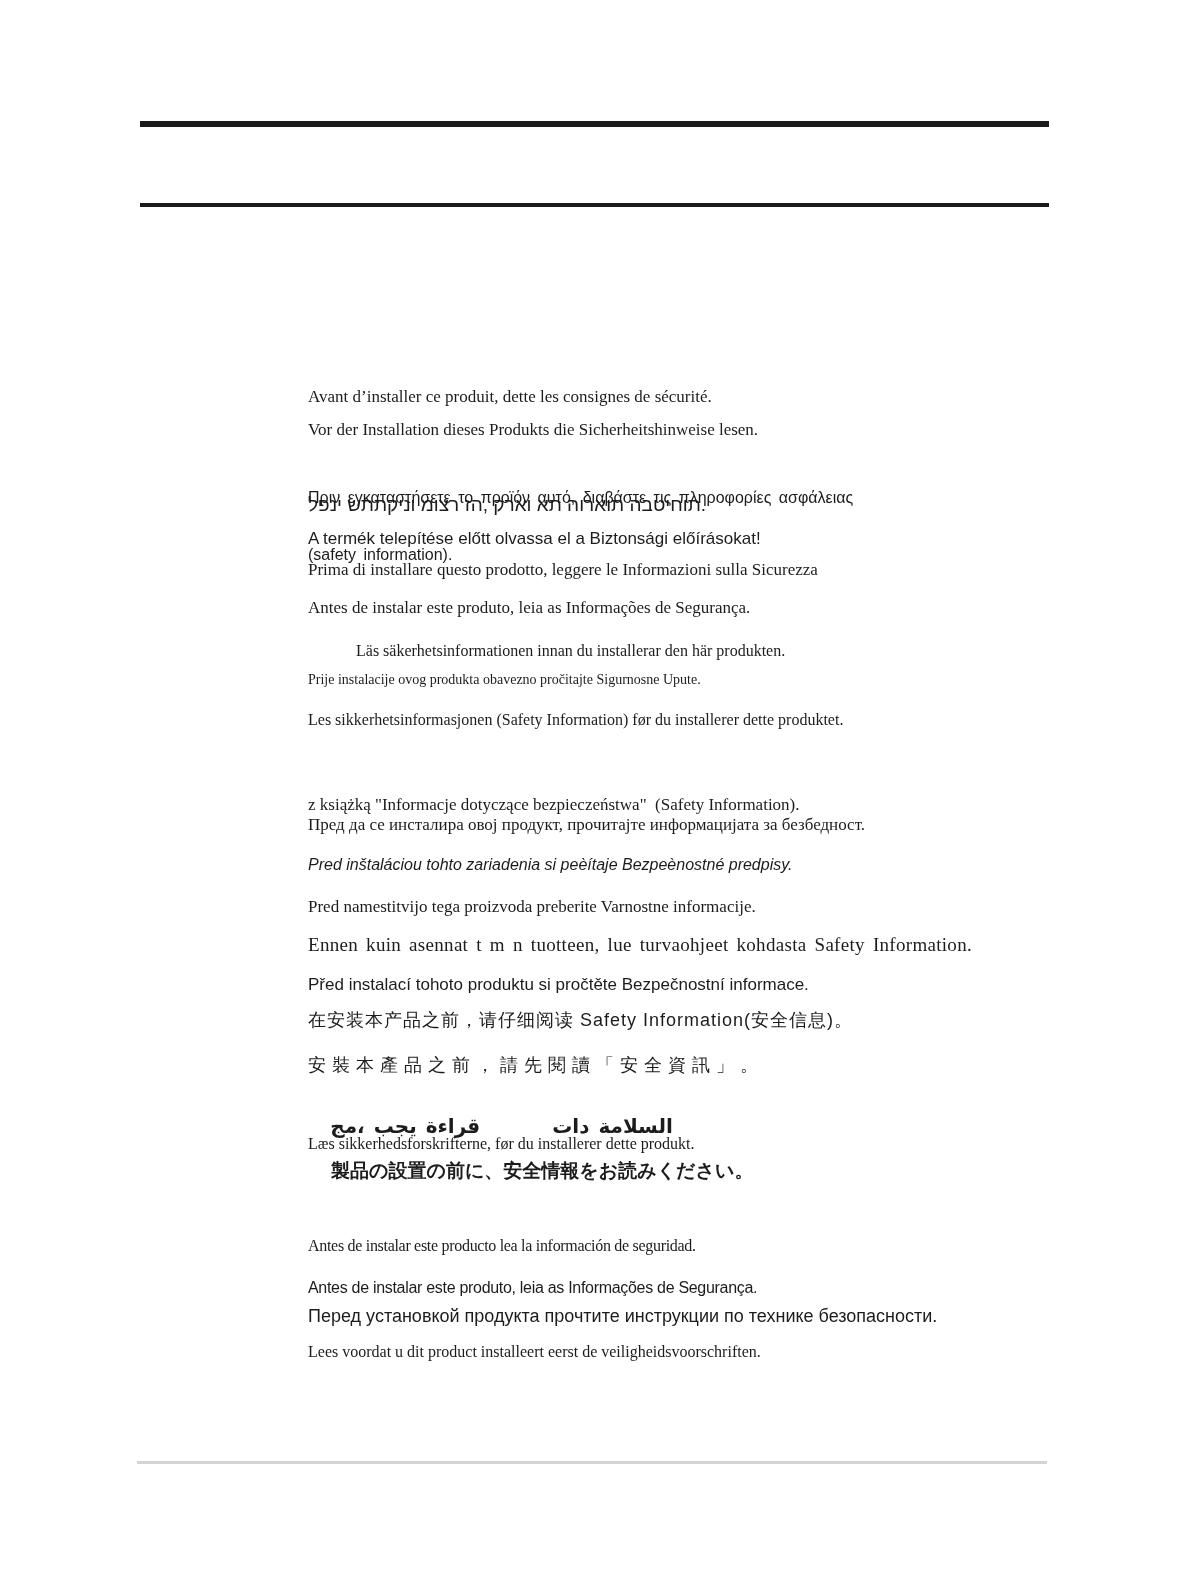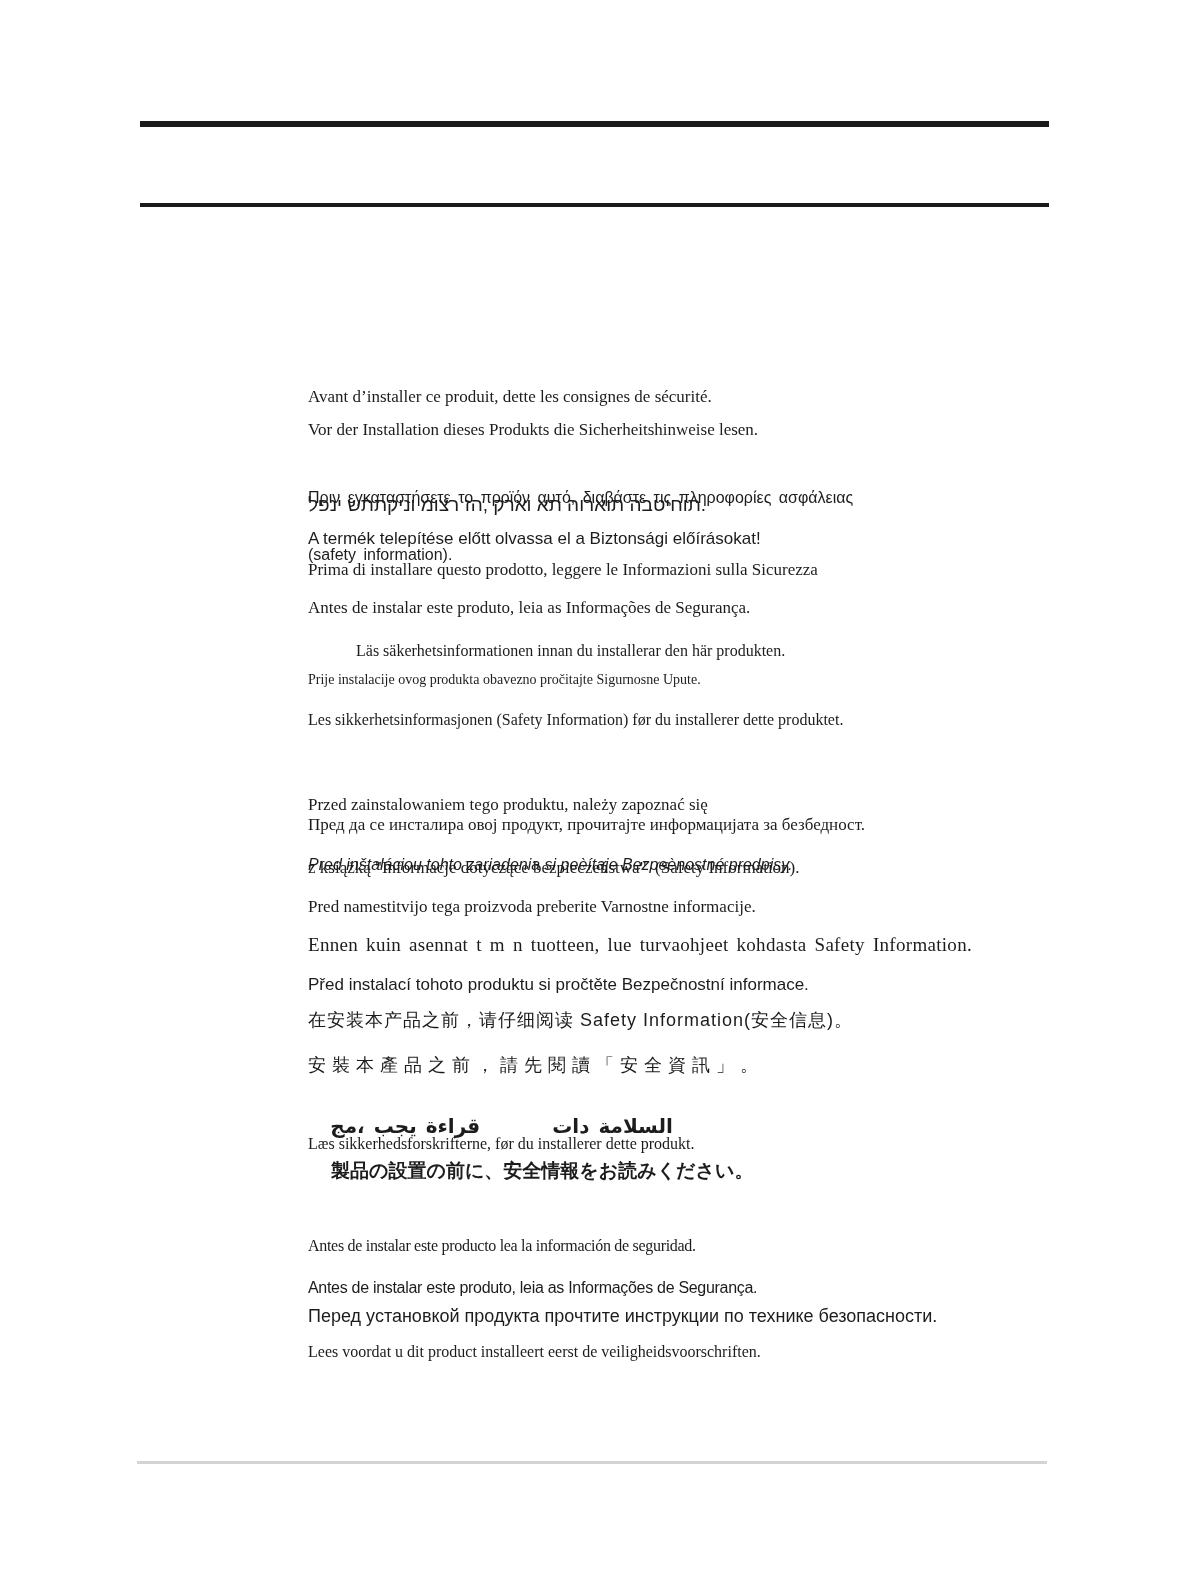--- a/index.html
+++ b/index.html
@@ -71,21 +71,20 @@
 
   <div class="ln sans l-he">לפני שתתקינו מוצר זה, קראו את הוראות הבטיחות.</div>
   <div class="ln sans l-hu">A termék telepítése előtt olvassa el a Biztonsági előírásokat!</div>
   <div class="ln serif l-it">Prima di installare questo prodotto, leggere le Informazioni sulla Sicurezza</div>
   <div class="ln serif l-pt">Antes de instalar este produto, leia as Informações de Segurança.</div>
   <div class="ln serif l-sv">Läs säkerhetsinformationen innan du installerar den här produkten.</div>
   <div class="ln serif l-hr">Prije instalacije ovog produkta obavezno pročitajte Sigurnosne Upute.</div>
   <div class="ln serif l-no">Les sikkerhetsinformasjonen (Safety Information) før du installerer dette produktet.</div>
 
   <div class="ln serif l-pl">
-    <div>Przed zainstalowaniem tego produktu, należy zapoznać się</div>
     <div>z książką "Informacje dotyczące bezpieczeństwa"  (Safety Information).</div>
   </div>
 
   <div class="ln serif l-mk">Пред да се инсталира овој продукт, прочитајте информацијата за безбедност.</div>
   <div class="ln sans l-sk">Pred inštaláciou tohto zariadenia si peèítaje Bezpeènostné predpisy.</div>
   <div class="ln serif l-sl">Pred namestitvijo tega proizvoda preberite Varnostne informacije.</div>
   <div class="ln serif l-fi">Ennen kuin asennat t m n tuotteen, lue turvaohjeet kohdasta Safety Information.</div>
   <div class="ln sans l-cs">Před instalací tohoto produktu si pročtěte Bezpečnostní informace.</div>
   <div class="ln sans l-zhs">在安装本产品之前，请仔细阅读 Safety Information(安全信息)。</div>
   <div class="ln serif l-zht">安裝本產品之前，請先閱讀「安全資訊」。</div>

